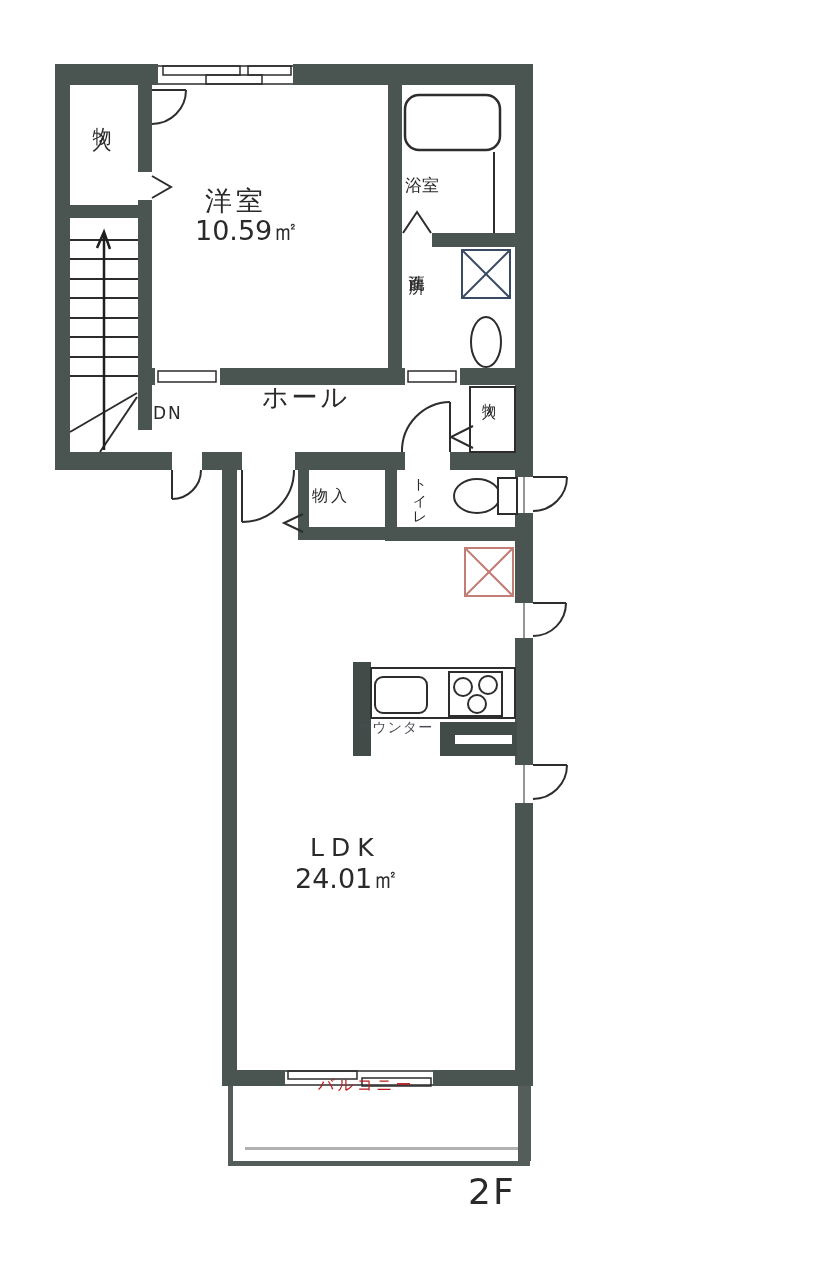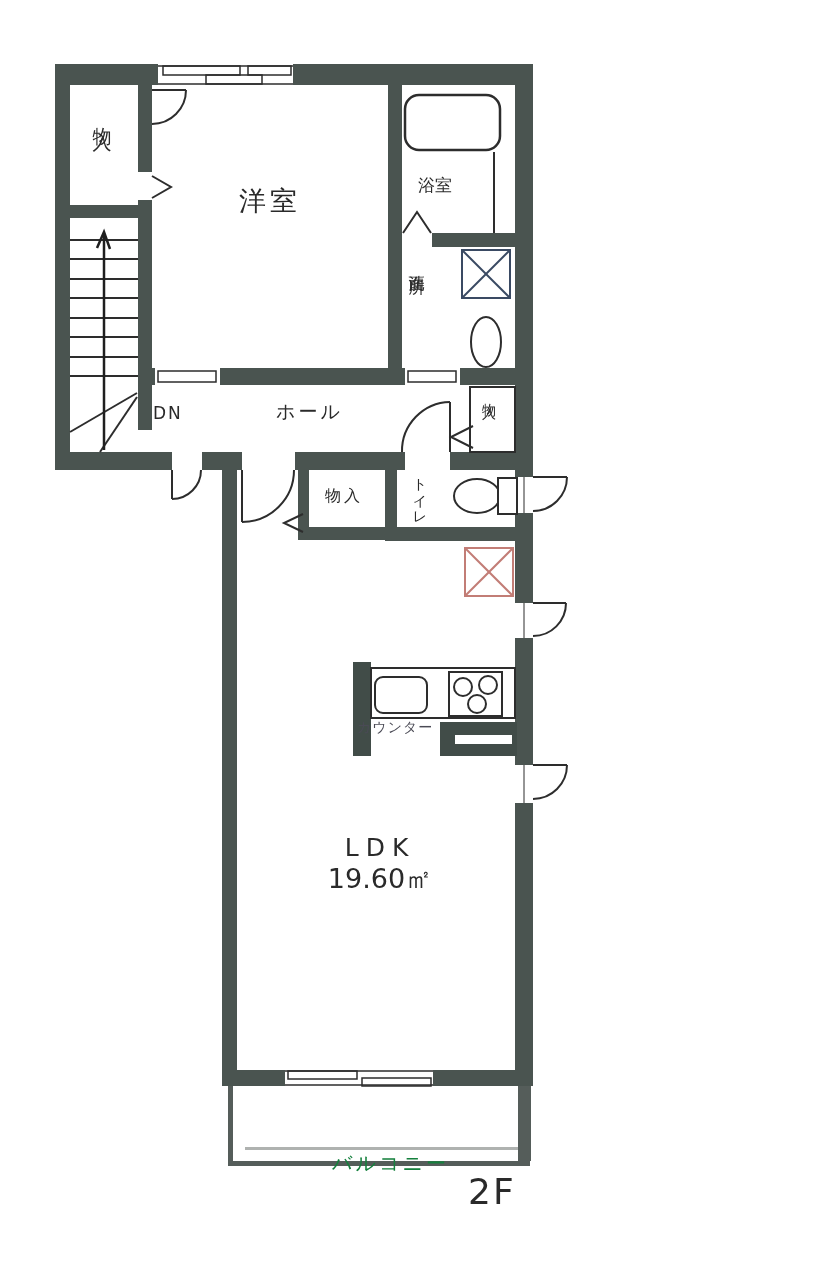--- a/index.html
+++ b/index.html
@@ -3,21 +3,21 @@
 <meta charset="utf-8">
 <style>
   html,body{margin:0;padding:0;background:#ffffff;}
   .canvas{position:relative;width:818px;height:1280px;background:#ffffff;overflow:hidden;
           font-family:"DejaVu Sans","Liberation Sans",sans-serif;color:#2a2a2a;}
   .wall{position:absolute;background:#4a5450;}
   .wall.dk{background:#414c48;}
   .thinwall{position:absolute;background:#555d5a;}
   .lbl{position:absolute;white-space:nowrap;color:#2a2a2a;line-height:1.1;}
   .vert{writing-mode:vertical-rl;text-orientation:upright;}
-  .ctr{text-align:center;}
+  .ctr{}
   svg.overlay{position:absolute;left:0;top:0;pointer-events:none;}
   .winbox{position:absolute;background:#ffffff;}
 </style>
 </head>
 <body>
 
 <div class="canvas">
 
   <div class="wall" style="left:55px;top:64px;width:103px;height:21px"></div>
   <div class="wall" style="left:293px;top:64px;width:240px;height:21px"></div>
@@ -177,37 +177,38 @@
       <line x1="285" y1="1071" x2="433" y2="1071" stroke-width="1.5"></line>
       <line x1="285" y1="1085" x2="433" y2="1085" stroke-width="1.5"></line>
       <rect x="288" y="1071" width="69" height="8" fill="none" stroke-width="1.5"></rect>
       <rect x="362" y="1078" width="69" height="8" fill="none" stroke-width="1.5"></rect>
     </g>
   </svg>
 
   <div class="lbl vert" style="left:92px;top:112px;font-size:19px;letter-spacing:5px">物入</div>
 
   <div class="lbl ctr" style="left:205px;top:186px;width:130px;font-size:27px;letter-spacing:4px">洋室</div>
+  <div class="lbl ctr" style="left:195px;top:216px;width:160px;font-size:27px">10.59㎡</div>
 
   <div class="lbl ctr" style="left:405px;top:176px;width:60px;font-size:17px">浴室</div>
 
   <div class="lbl vert" style="left:408px;top:262px;font-size:16px;letter-spacing:2px">洗面所</div>
 
   <div class="lbl" style="left:153px;top:404px;font-size:17px;letter-spacing:2px">DN</div>
 
-  <div class="lbl ctr" style="left:262px;top:401px;width:95px;font-size:19px;letter-spacing:3px">ホール</div>
+  <div class="lbl ctr" style="left:262px;top:383px;width:95px;font-size:26px;letter-spacing:3px">ホール</div>
 
   <div class="lbl vert" style="left:481px;top:392px;font-size:14px;letter-spacing:2px">物入</div>
 
   <div class="lbl ctr" style="left:312px;top:487px;width:64px;font-size:16px;letter-spacing:3px">物入</div>
 
   <div class="lbl vert" style="left:412px;top:468px;font-size:14px;letter-spacing:1px">トイレ</div>
 
   <div class="lbl" style="left:357px;top:720px;font-size:14px;color:#4a4a55;letter-spacing:1px;filter:blur(.4px)">カウンター</div>
 
   <div class="lbl ctr" style="left:310px;top:834px;width:140px;font-size:25px;letter-spacing:7px">LDK</div>
-  <div class="lbl ctr" style="left:295px;top:864px;width:170px;font-size:27px">19.60㎡</div>
-
-  <div class="lbl ctr" style="left:318px;top:1152px;width:145px;font-size:20px;color:#15803d;letter-spacing:3px">バルコニー</div>
+  <div class="lbl ctr" style="left:295px;top:864px;width:170px;font-size:27px">24.01㎡</div>
+
+  <div class="lbl ctr" style="left:318px;top:1076px;width:145px;font-size:16px;color:#b91c1c;letter-spacing:3px">バルコニー</div>
 
   <div class="lbl" style="left:468px;top:1172px;font-size:36px;letter-spacing:2px">2F</div>
 
 </div>
 
 </body></html>

